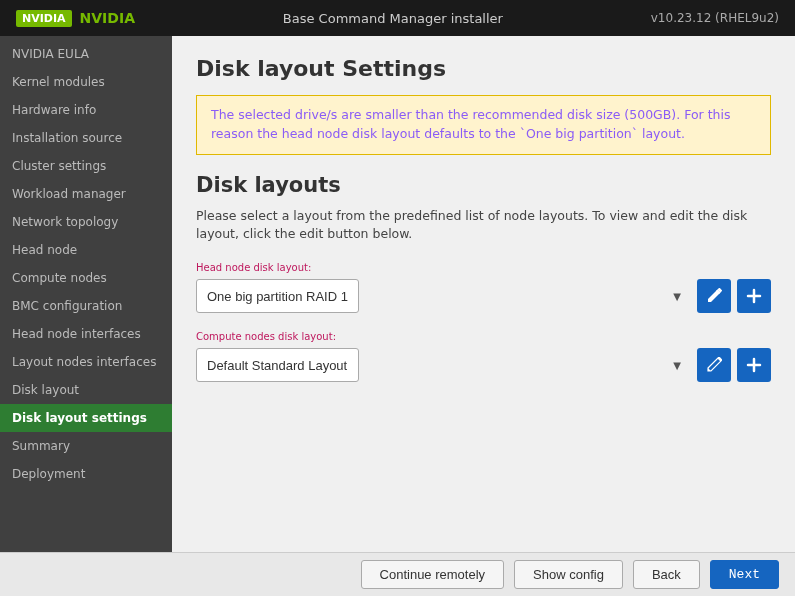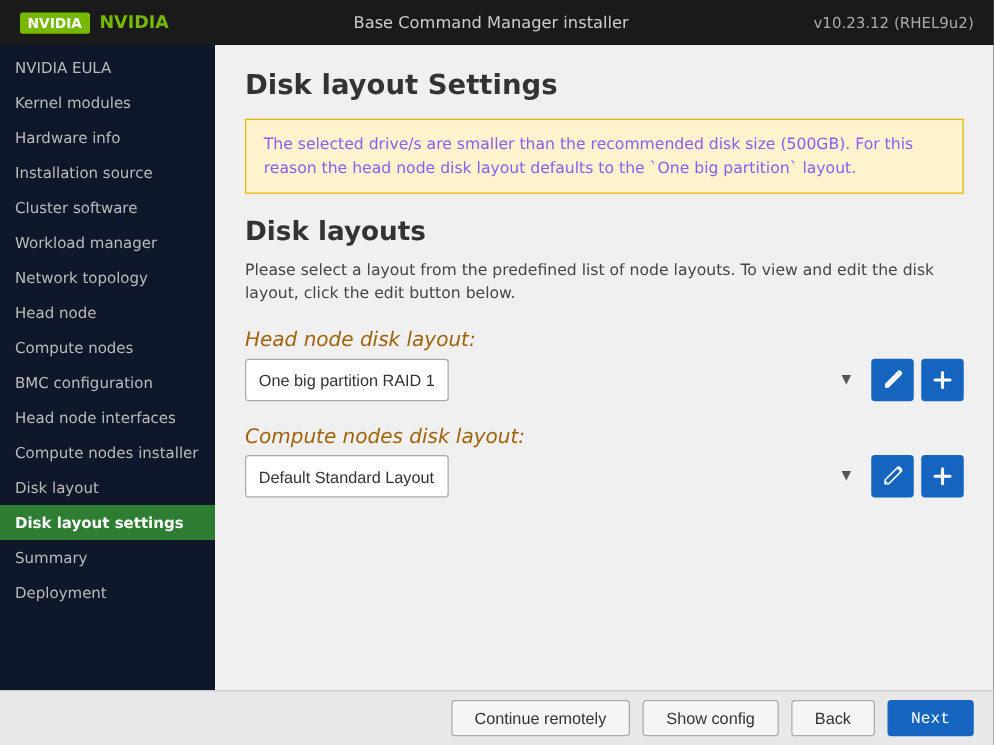--- a/index.html
+++ b/index.html
@@ -33,21 +33,21 @@
 
     
     .main-layout {
       display: flex;
       flex: 1;
       overflow: hidden;
     }
 
     
     .sidebar {
-      background: #0f172a;
+      background: #404040;
       width: 172px;
       flex-shrink: 0;
       overflow-y: auto;
       padding: 4px 0;
     }
     .sidebar-item {
       padding: 7px 12px;
       color: #bbb;
       font-size: 12px;
       cursor: pointer;
@@ -88,24 +88,23 @@
       color: #333;
       margin-bottom: 10px;
     }
     .section-desc {
       font-size: 12.5px;
       color: #444;
       margin-bottom: 18px;
       line-height: 1.5;
     }
     .field-label {
-      font-size: 16px;
-      color: #a16207;
+      font-size: 10px;
+      color: #be185d;
       margin-bottom: 6px;
-      font-style: italic;
     }
     .dropdown-row {
       display: flex;
       align-items: center;
       gap: 6px;
       margin-bottom: 18px;
     }
     .dropdown-select {
       flex: 1;
       height: 34px;
@@ -190,28 +189,28 @@
   <span class="header-version">v10.23.12 (RHEL9u2)</span>
 </div>
 
 <div class="main-layout">
 
   <nav class="sidebar">
   <div class="sidebar-item">NVIDIA EULA</div>
       <div class="sidebar-item">Kernel modules</div>
       <div class="sidebar-item">Hardware info</div>
       <div class="sidebar-item">Installation source</div>
-      <div class="sidebar-item">Cluster software</div>
+      <div class="sidebar-item">Cluster settings</div>
       <div class="sidebar-item">Workload manager</div>
       <div class="sidebar-item">Network topology</div>
       <div class="sidebar-item">Head node</div>
       <div class="sidebar-item">Compute nodes</div>
       <div class="sidebar-item">BMC configuration</div>
       <div class="sidebar-item">Head node interfaces</div>
-      <div class="sidebar-item">Compute nodes installer</div>
+      <div class="sidebar-item">Layout nodes interfaces</div>
       <div class="sidebar-item">Disk layout</div>
       <div class="sidebar-item active">Disk layout settings</div>
       <div class="sidebar-item">Summary</div>
       <div class="sidebar-item">Deployment</div>
     </nav>
 
   <main class="content">
     <div class="page-title">Disk layout Settings</div>
     <div class="warning-box">The selected drive/s are smaller than the recommended disk size (500GB). For this reason the head node disk layout defaults to the `One big partition` layout.</div>
     <div class="section-title">Disk layouts</div>

